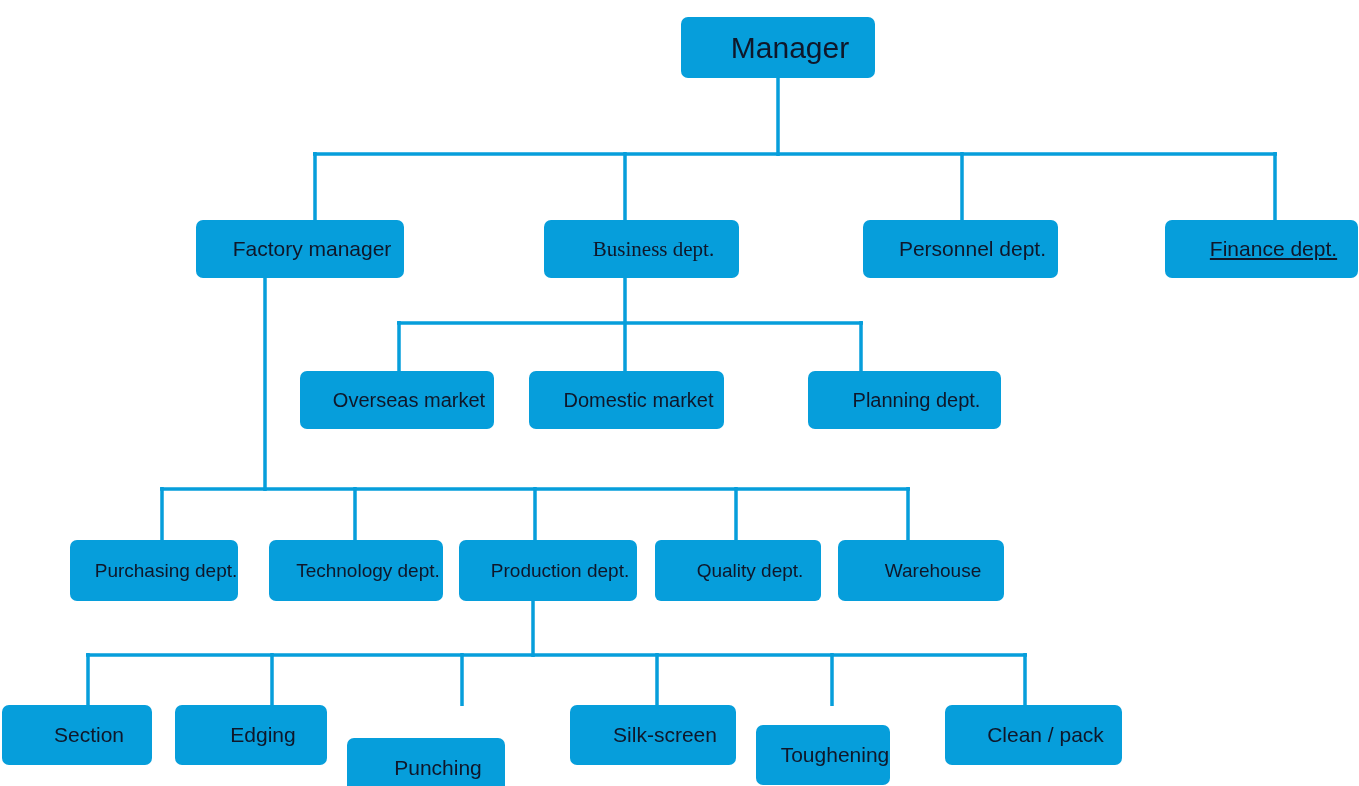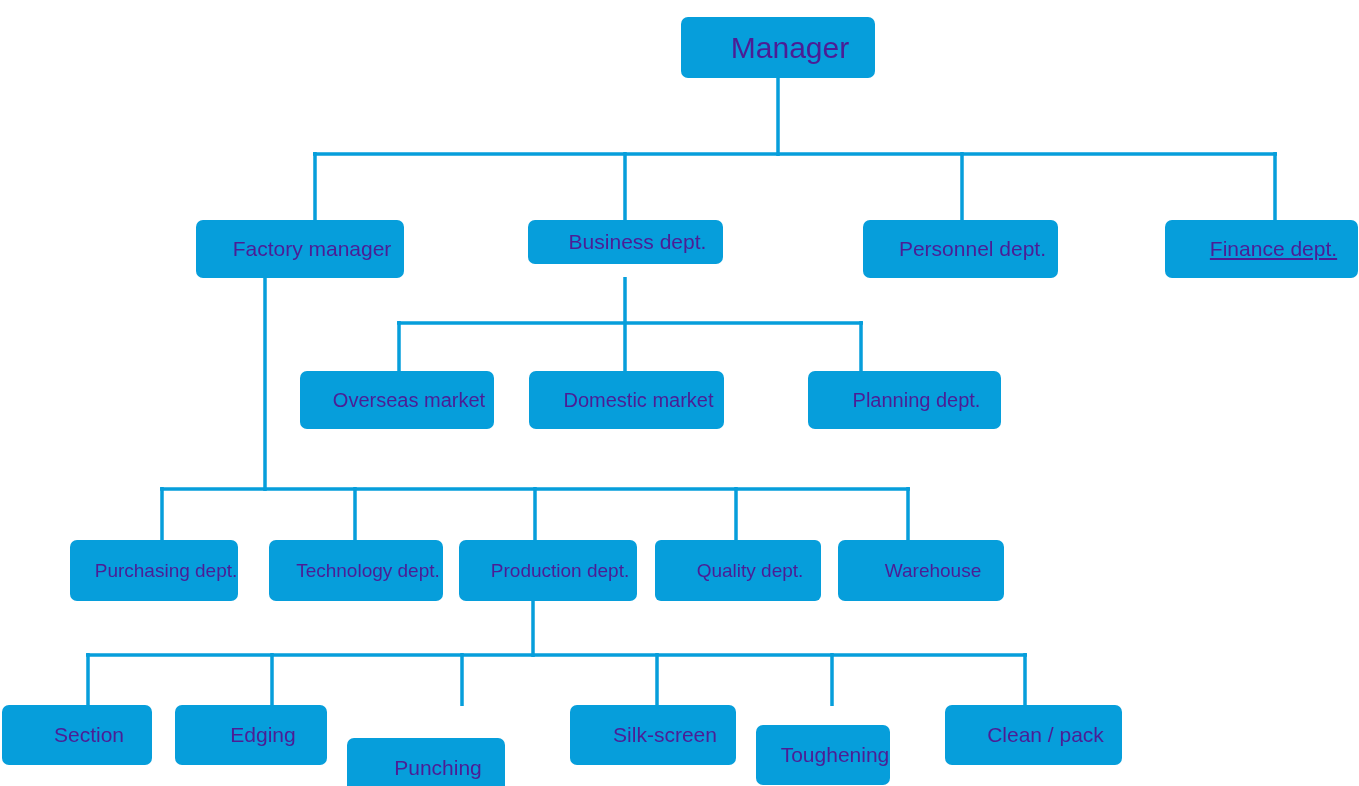--- a/index.html
+++ b/index.html
@@ -17,21 +17,21 @@
   }
   #connectors {
     position: absolute;
     left: 0;
     top: 0;
     pointer-events: none;
   }
   .node {
     position: absolute;
     background: #069EDB;
-    color: #4c1d95;
+    color: #0f172a;
     border-radius: 7px;
     display: flex;
     align-items: center;
     justify-content: center;
     text-align: right;
     white-space: nowrap;
     cursor: default;
     box-sizing: border-box;
     padding-left: 24px;
   }
@@ -72,21 +72,21 @@
       M272 653 V706
       M462 653 V706
       M657 653 V706
       M832 653 V706
       M1025 653 V706"></path>
   </svg>
 
   <div class="node lvl1" style="left:681px; top:17px;  width:194px; height:61px;">Manager</div>
 
   <div class="node lvl2" style="left:196px; top:220px; width:208px; height:58px;">Factory manager</div>
-  <div class="node lvl2" style="left:528px; top:220px; width:195px; height:44px;">Business dept.</div>
+  <div class="node lvl2" style="left:544px; top:220px; width:195px; height:58px;font-family:Liberation Serif, serif;">Business dept.</div>
   <div class="node lvl2" style="left:863px; top:220px; width:195px; height:58px;">Personnel dept.</div>
   <div class="node lvl2" style="left:1165px; top:220px; width:193px; height:58px;text-decoration:underline;">Finance dept.</div>
 
   <div class="node lvl3" style="left:300px; top:371px; width:194px; height:58px;">Overseas market</div>
   <div class="node lvl3" style="left:529px; top:371px; width:195px; height:58px;">Domestic market</div>
   <div class="node lvl3" style="left:781px; top:371px; width:193px; height:58px;margin-left:27px;">Planning dept.</div>
 
   <div class="node lvl4" style="left:70px;  top:540px; width:168px; height:61px;">Purchasing dept.</div>
   <div class="node lvl4" style="left:269px; top:540px; width:174px; height:61px;">Technology dept.</div>
   <div class="node lvl4" style="left:459px; top:540px; width:178px; height:61px;">Production dept.</div>

